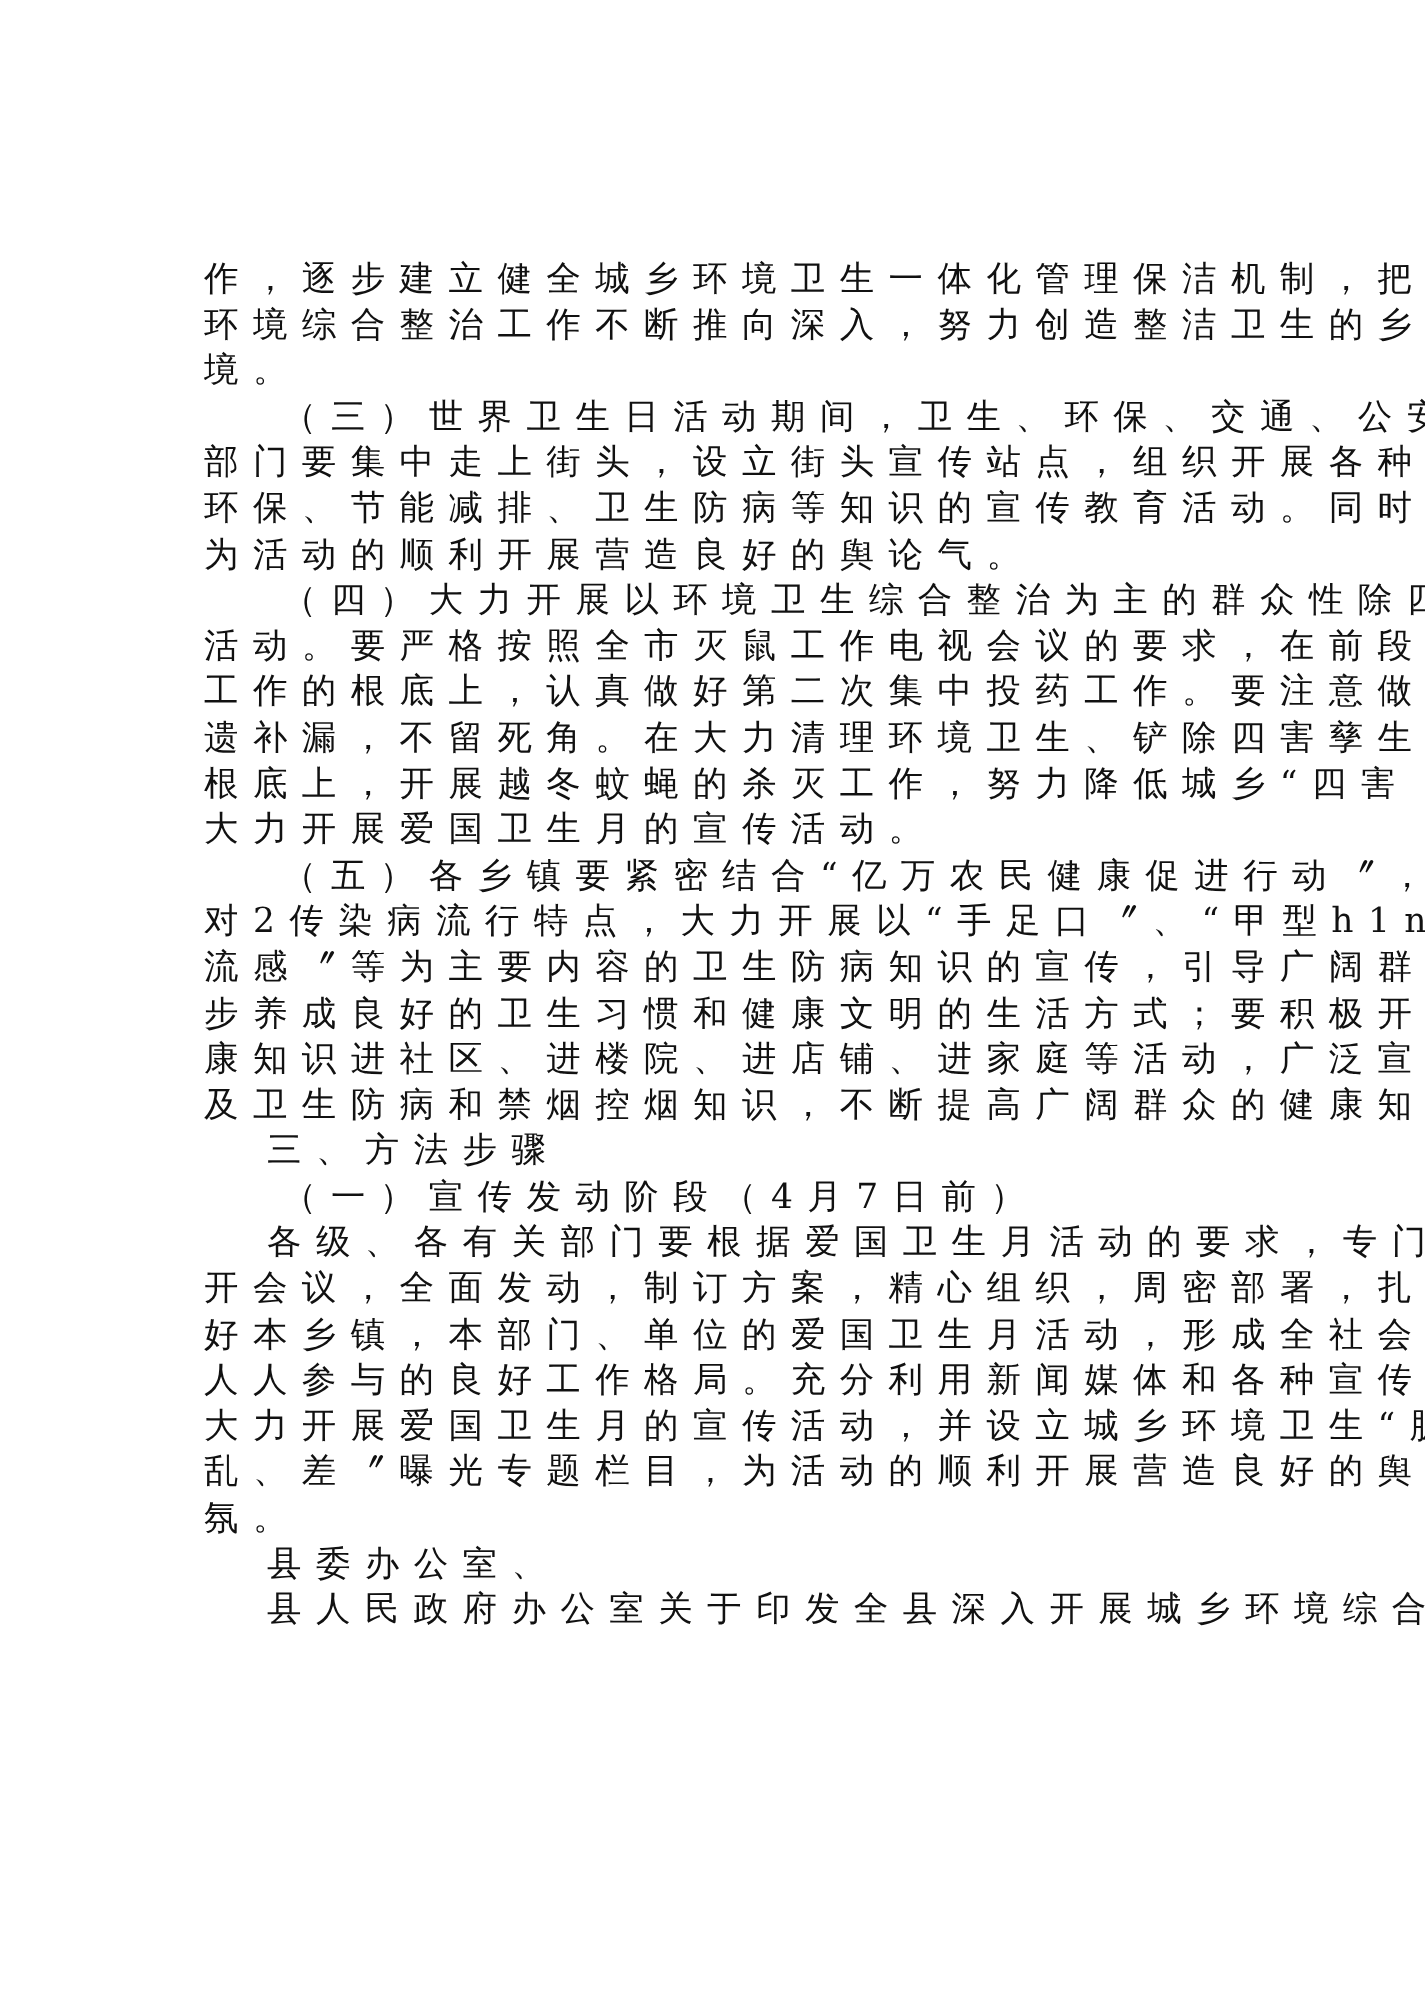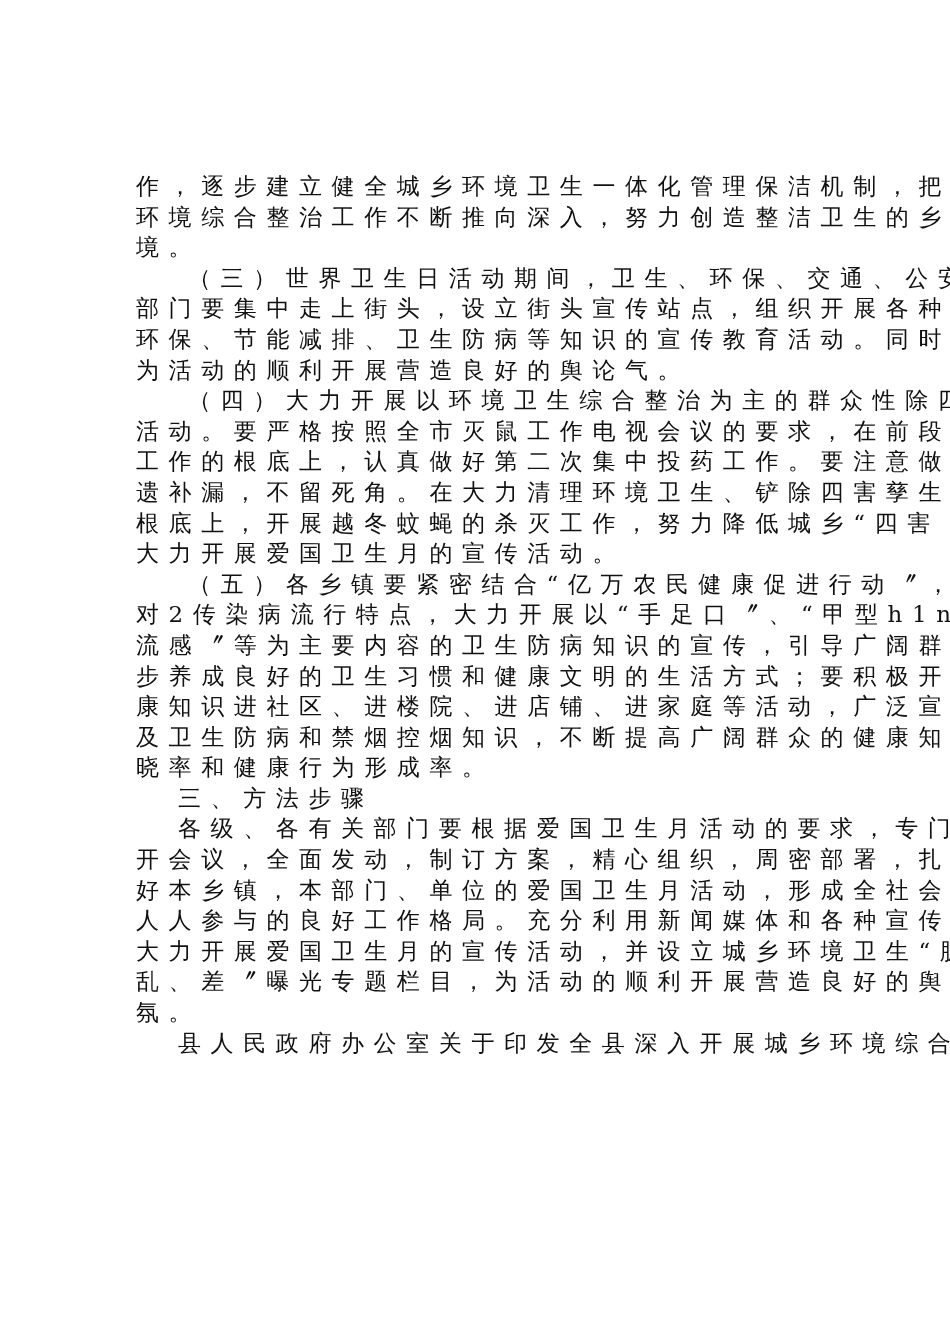--- a/index.html
+++ b/index.html
@@ -48,23 +48,24 @@
   <span class="line">工作的根底上，认真做好第二次集中投药工作。要注意做好查</span>
   <span class="line">遗补漏，不留死角。在大力清理环境卫生、铲除四害孳生地的</span>
   <span class="line">根底上，开展越冬蚊蝇的杀灭工作，努力降低城乡“四害〞密</span>
   <span class="line">大力开展爱国卫生月的宣传活动。</span>
   <span class="line indent2">（五）各乡镇要紧密结合“亿万农民健康促进行动〞，针</span>
   <span class="line">对2传染病流行特点，大力开展以“手足口〞、“甲型h1n1</span>
   <span class="line">流感〞等为主要内容的卫生防病知识的宣传，引导广阔群众逐</span>
   <span class="line">步养成良好的卫生习惯和健康文明的生活方式；要积极开展健</span>
   <span class="line">康知识进社区、进楼院、进店铺、进家庭等活动，广泛宣传普</span>
   <span class="line">及卫生防病和禁烟控烟知识，不断提高广阔群众的健康知识知</span>
-  <span class="line">晓率和健康行为形成率。</span>
   <span class="line indent1">三、方法步骤</span>
+  <span class="line indent2">（一）宣传发动阶段（4月7日前）</span>
   <span class="line indent1">各级、各有关部门要根据爱国卫生月活动的要求，专门召</span>
   <span class="line">开会议，全面发动，制订方案，精心组织，周密部署，扎实做</span>
   <span class="line">好本乡镇，本部门、单位的爱国卫生月活动，形成全社会发动，</span>
   <span class="line">人人参与的良好工作格局。充分利用新闻媒体和各种宣传形式</span>
   <span class="line">大力开展爱国卫生月的宣传活动，并设立城乡环境卫生“脏、</span>
   <span class="line">乱、差〞曝光专题栏目，为活动的顺利开展营造良好的舆论气</span>
   <span class="line">氛。</span>
+  <span class="line indent1">县委办公室、</span>
   <span class="line indent1">县人民政府办公室关于印发全县深入开展城乡环境综合整</span>
 </div>
 
 </body></html>

